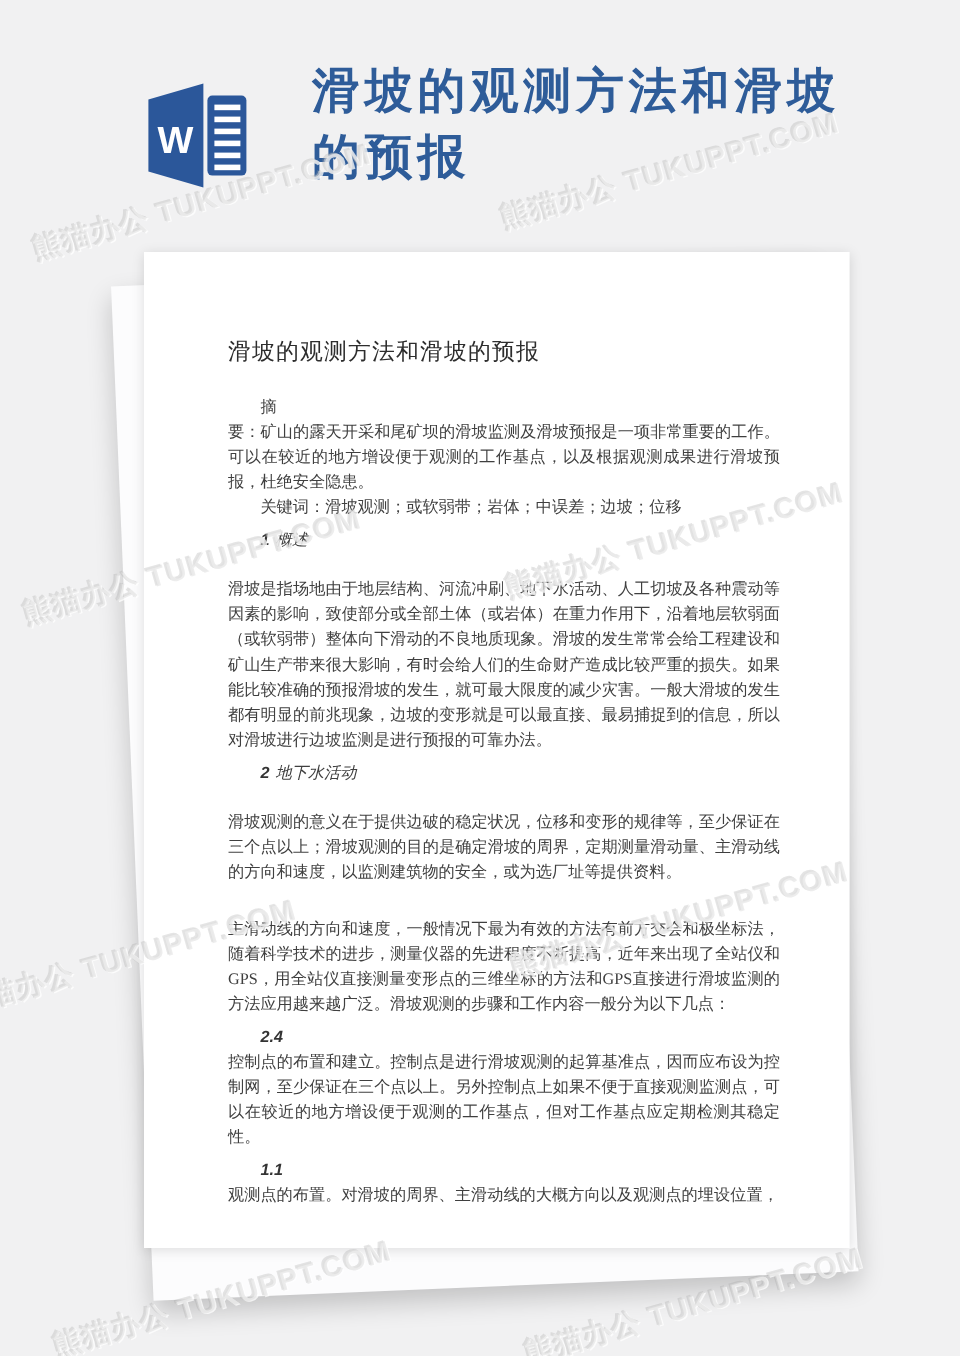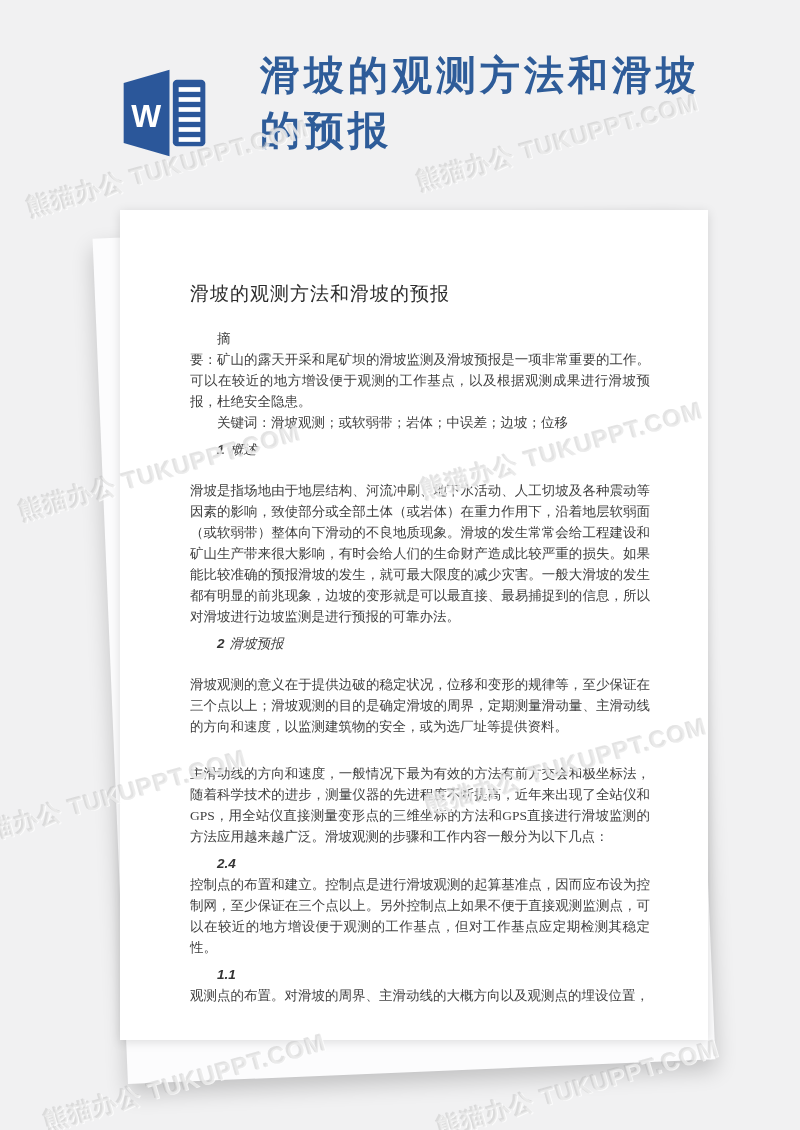--- a/index.html
+++ b/index.html
@@ -109,21 +109,21 @@
       <p class="keywords">关键词：滑坡观测；或软弱带；岩体；中误差；边坡；位移</p>
       <div id="sections">
   <section class="sec major">
     <p class="sec-head"><span class="hnum">1</span><span class="htitle">概述</span></p>
     <div class="sec-body">
               <p class="para">滑坡是指场地由于地层结构、河流冲刷、地下水活动、人工切坡及各种震动等因素的影响，致使部分或全部土体（或岩体）在重力作用下，沿着地层软弱面（或软弱带）整体向下滑动的不良地质现象。滑坡的发生常常会给工程建设和矿山生产带来很大影响，有时会给人们的生命财产造成比较严重的损失。如果能比较准确的预报滑坡的发生，就可最大限度的减少灾害。一般大滑坡的发生都有明显的前兆现象，边坡的变形就是可以最直接、最易捕捉到的信息，所以对滑坡进行边坡监测是进行预报的可靠办法。</p>
             </div>
   </section>
 
   <section class="sec major">
-    <p class="sec-head"><span class="hnum">2</span><span class="htitle">滑坡预报</span></p>
+    <p class="sec-head"><span class="hnum">2</span><span class="htitle">地下水活动</span></p>
     <div class="sec-body">
               <p class="para">滑坡观测的意义在于提供边破的稳定状况，位移和变形的规律等，至少保证在三个点以上；滑坡观测的目的是确定滑坡的周界，定期测量滑动量、主滑动线的方向和速度，以监测建筑物的安全，或为选厂址等提供资料。</p>
               <p class="para">主滑动线的方向和速度，一般情况下最为有效的方法有前方交会和极坐标法，随着科学技术的进步，测量仪器的先进程度不断提高，近年来出现了全站仪和GPS，用全站仪直接测量变形点的三维坐标的方法和GPS直接进行滑坡监测的方法应用越来越广泛。滑坡观测的步骤和工作内容一般分为以下几点：</p>
             </div>
   </section>
 
   <section class="sec minor">
     <p class="sec-head"><span class="hnum">2.4</span><span class="htitle"></span></p>
     <div class="sec-body">
               <p class="para">控制点的布置和建立。控制点是进行滑坡观测的起算基准点，因而应布设为控制网，至少保证在三个点以上。另外控制点上如果不便于直接观测监测点，可以在较近的地方增设便于观测的工作基点，但对工作基点应定期检测其稳定性。</p>

